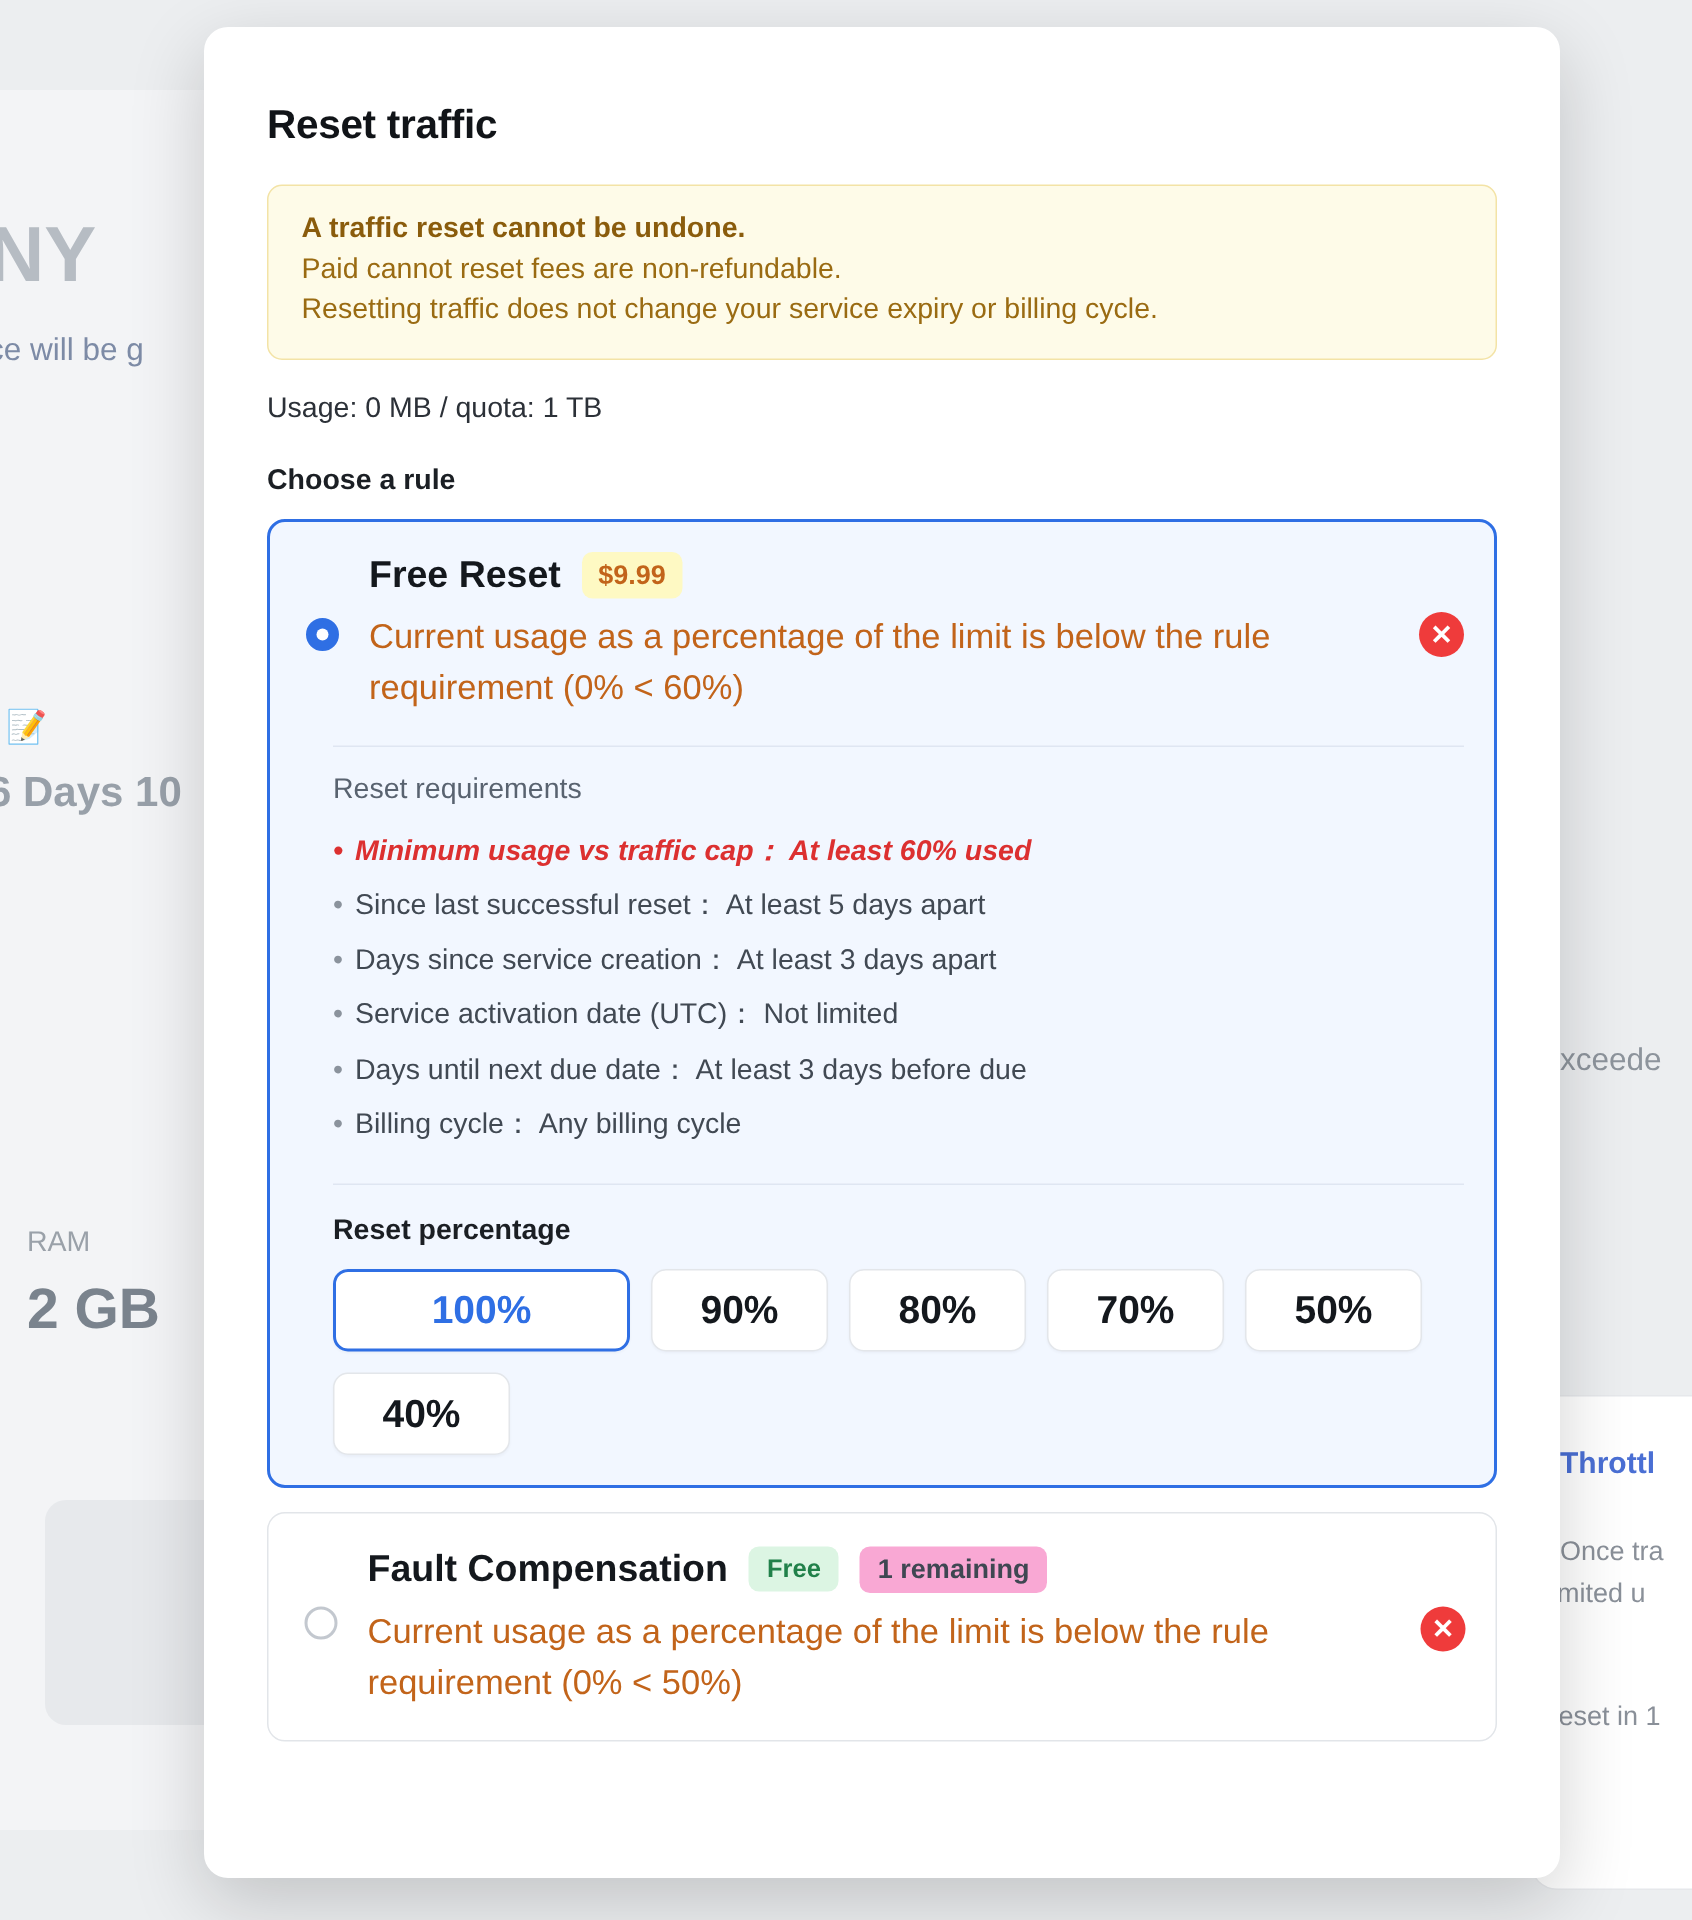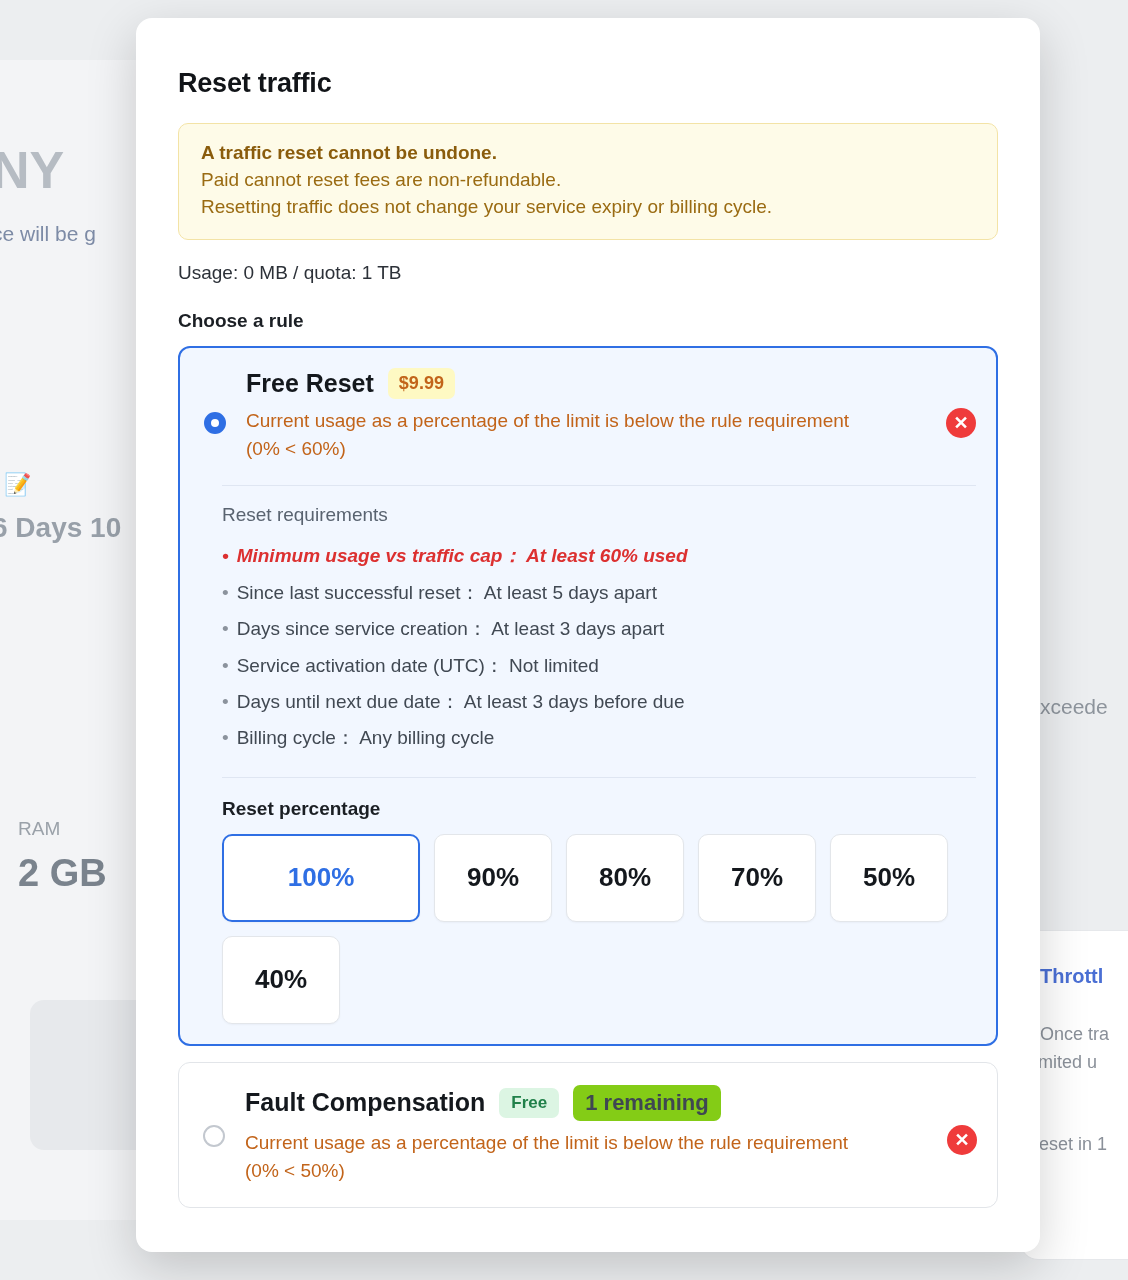--- a/index.html
+++ b/index.html
@@ -161,30 +161,30 @@
   }
   .badge-free {
     background: #dcf5e3;
     color: #21814a;
     font-size: 17px;
     font-weight: 700;
     border-radius: 7px;
     padding: 5px 12px;
   }
   .badge-remaining {
-    background: #84cc16;
+    background: #f9a8d4;
     color: #3f4752;
-    font-size: 22px;
+    font-size: 18px;
     font-weight: 600;
     border-radius: 7px;
     padding: 5px 12px;
   }
   .rule-note {
     margin-top: 8px;
-    font-size: 19px;
+    font-size: 23px;
     line-height: 1.48;
     color: #c2641a;
     max-width: 640px;
   }
   .close-badge {
     width: 30px; height: 30px;
     border-radius: 50%;
     background: #ef3b3b;
     color: #ffffff;
     font-size: 18px;
@@ -231,21 +231,21 @@
   }
   .pct-grid {
     margin: 14px 0 0 22px;
     display: flex;
     flex-wrap: wrap;
     gap: 14px;
     max-width: 762px;
   }
   .pct-btn {
     min-width: 118px;
-    height: 88px;
+    height: 55px;
     border-radius: 10px;
     background: #ffffff;
     border: 1px solid #e3e6ea;
     display: flex;
     align-items: center;
     justify-content: center;
     font-size: 26px;
     font-weight: 700;
     color: #14181d;
     padding: 0 20px;

